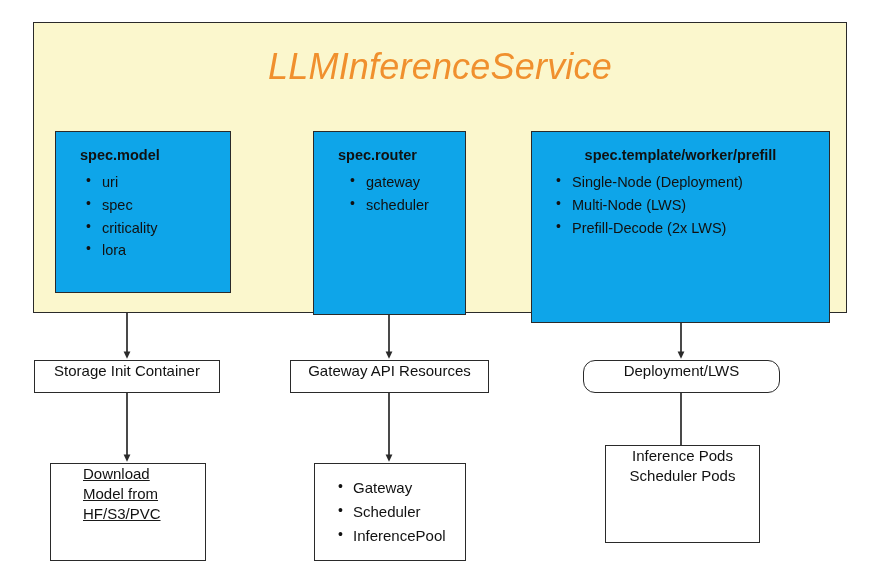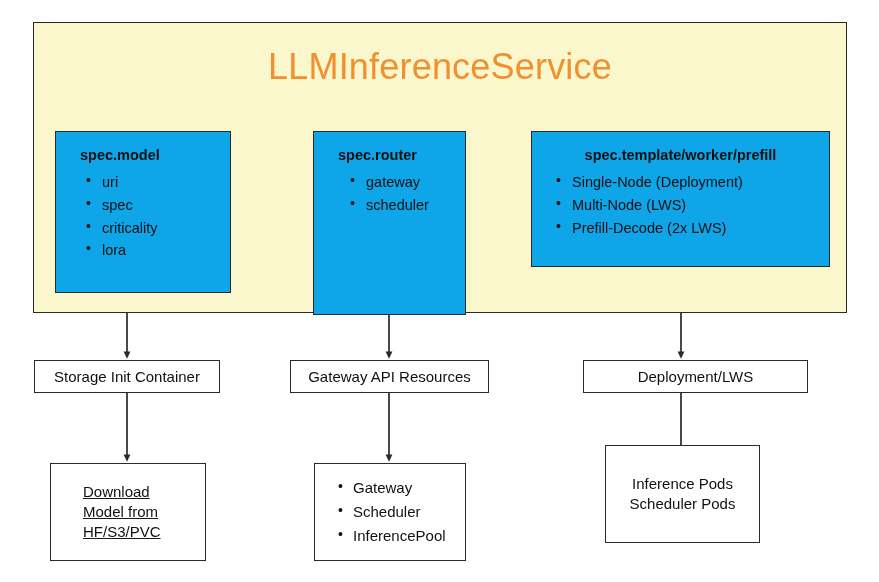--- a/index.html
+++ b/index.html
@@ -43,20 +43,21 @@
     position: absolute;
     left: 0;
     top: 24px;
     width: 100%;
     text-align: center;
     font-size: 36px;
     font-weight: 400;
     letter-spacing: 0.2px;
     color: #f0902e;
     line-height: 1.1;
+    font-style: italic;
   }
 
   
   .spec-box {
     position: absolute;
     background: #0ea5e9;
     border: 1.6px solid #2a2a2a;
     box-sizing: border-box;
   }
   .spec-title {
@@ -87,53 +88,52 @@
     content: "\2022";
     position: absolute;
     left: -16px;
     top: -1px;
     font-size: 14px;
     color: #111111;
   }
 
   #box-model  { left: 55px;  top: 131px; width: 176px; height: 162px; }
   #box-router { left: 313px; top: 131px; width: 153px; height: 184px; }
-  #box-tmpl   { left: 531px; top: 131px; width: 299px; height: 136px; }
+  #box-tmpl   { left: 531px; top: 131px; width: 299px; height: 192px; }
 
   #box-tmpl ul.spec-list { padding-left: 40px; }
   #box-router ul.spec-list { padding-left: 52px; }
 
   
   .plain-box {
     position: absolute;
     background: #ffffff;
     border: 1.6px solid #2a2a2a;
     box-sizing: border-box;
     display: flex;
-    align-items: center;
     justify-content: center;
   }
   .plain-box .plain-label {
     font-size: 15px;
     color: #111111;
     text-align: center;
     line-height: 1.32;
     white-space: pre-line;
   }
   .plain-box.left-text {
     justify-content: flex-start;
   }
   .plain-box.left-text .plain-label {
     text-align: left;
     padding-left: 32px;
   }
 
   #mid-storage { left: 34px;  top: 360px; width: 186px; height: 33px; }
   #mid-gateway { left: 290px; top: 360px; width: 199px; height: 33px; }
-  #mid-deploy  { left: 583px; top: 360px; width: 225px; height: 33px; }
+  #mid-deploy  { left: 583px; top: 360px; width: 197px; height: 33px; border-radius: 12px; }
 
   #bot-download { left: 50px;  top: 463px; width: 156px; height: 98px; text-decoration: underline; }
   #bot-inference{ left: 605px; top: 445px; width: 155px; height: 98px; }
 
   #bot-gwlist {
     position: absolute;
     left: 314px; top: 463px; width: 152px; height: 98px;
     background: #ffffff;
     border: 1.6px solid #2a2a2a;
     box-sizing: border-box;

